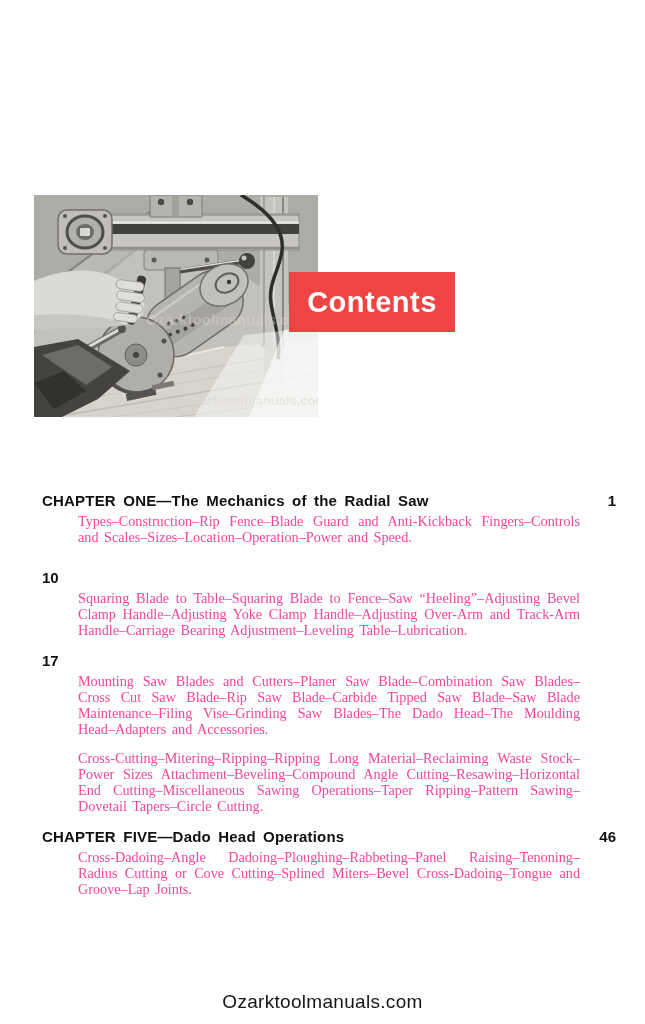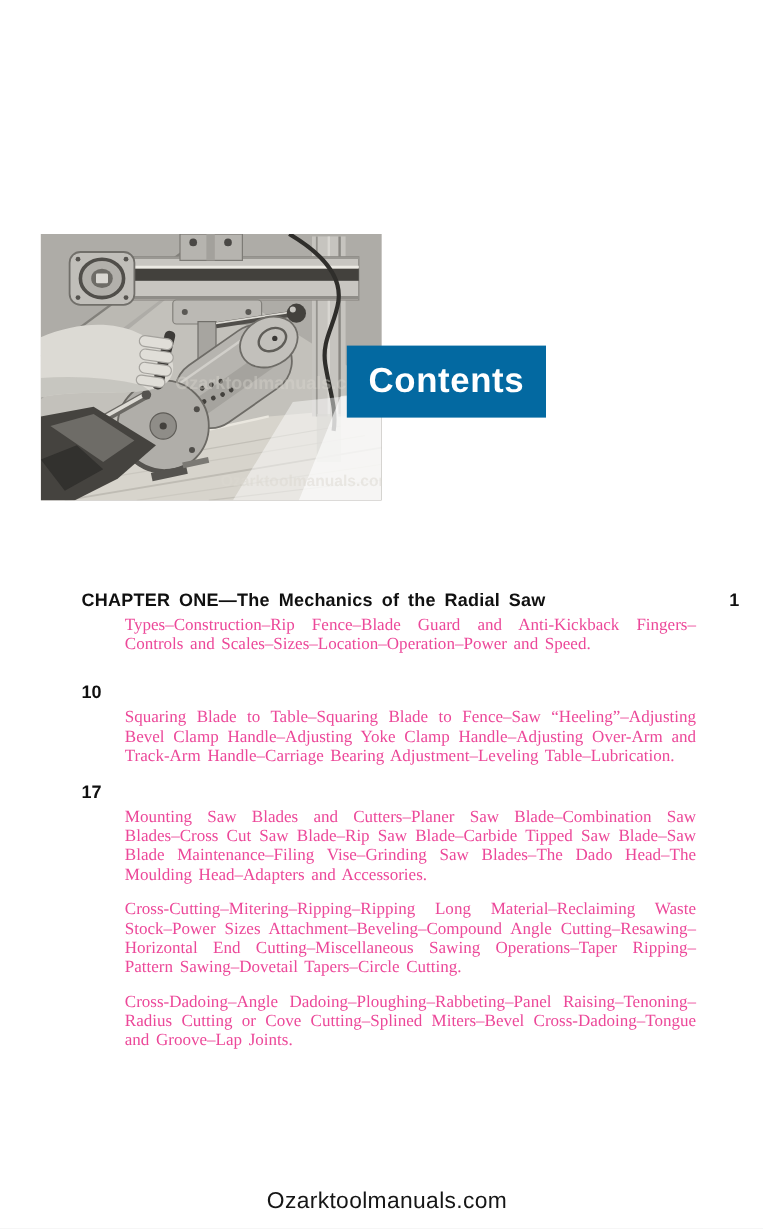--- a/index.html
+++ b/index.html
@@ -16,30 +16,30 @@
   }
   .photo svg { display:block; width:100%; height:100%; }
   .photo-ghost {
     position:absolute; font-family:"Liberation Sans", sans-serif; font-weight:bold;
     color:#dbd8d0; pointer-events:none; white-space:nowrap;
   }
   .photo-ghost.mid { left:112px; top:116px; font-size:15px; opacity:.38; }
   .photo-ghost.low { left:150px; top:198px; font-size:13px; opacity:.5; }
   
   .contents-box {
-    position:absolute; left:289px; top:288px; width:166px; height:60px;
-    background:#0369a1; display:flex; align-items:center; justify-content:center;
+    position:absolute; left:289px; top:272px; width:166px; height:60px;
+    background:#ef4444; display:flex; align-items:center; justify-content:center;
   }
   .contents-box span {
     font-family:"Liberation Sans", sans-serif; font-weight:bold;
     font-size:29px; color:#ffffff; letter-spacing:.5px;
   }
   
   .toc { position:absolute; left:42px; top:491px; width:574px; }
-  .chapter { margin-bottom:13px;margin-left:26px; }
+  .chapter { margin-bottom:13px; }
   .chapter.ch-one { margin-bottom:23px; }
   .chead {
     display:flex; justify-content:space-between; align-items:baseline;
     font-family:"Liberation Sans", sans-serif; font-weight:bold; color:#101010;
   }
   .ctitle { font-size:15px; line-height:19px; word-spacing:3px; letter-spacing:.2px; white-space:nowrap; }
   .cpage  { font-size:15px; line-height:19px; }
   .csummary {
     margin:3px 36px 0 36px; font-size:14.2px; line-height:16px;
     text-align:justify; word-spacing:2px; color:#ec4899;
@@ -187,20 +187,24 @@
         <span class="cpage">17</span>
       </div>
       <p class="csummary">Mounting Saw Blades and Cutters–Planer Saw Blade–Combination Saw Blades–Cross Cut Saw Blade–Rip Saw Blade–Carbide Tipped Saw Blade–Saw Blade Maintenance–Filing Vise–Grinding Saw Blades–The Dado Head–The Moulding Head–Adapters and Accessories.</p>
     </section>
 
     <section class="chapter">
       <p class="csummary">Cross-Cutting–Mitering–Ripping–Ripping Long Material–Reclaiming Waste Stock–Power Sizes Attachment–Beveling–Compound Angle Cutting–Resawing–Horizontal End Cutting–Miscellaneous Sawing Operations–Taper Ripping–Pattern Sawing–Dovetail Tapers–Circle Cutting.</p>
     </section>
 
     <section class="chapter">
+      <div class="chead">
+        <h2 class="ctitle">CHAPTER FIVE—Dado Head Operations</h2>
+        <span class="cpage">46</span>
+      </div>
       <p class="csummary">Cross-Dadoing–Angle Dadoing–Ploughing–Rabbeting–Panel Raising–Tenoning–Radius Cutting or Cove Cutting–Splined Miters–Bevel Cross-Dadoing–Tongue and Groove–Lap Joints.</p>
     </section>
 
   </div>
 
   <div class="site-watermark">Ozarktoolmanuals.com</div>
 
 </div>
 
 </body></html>

